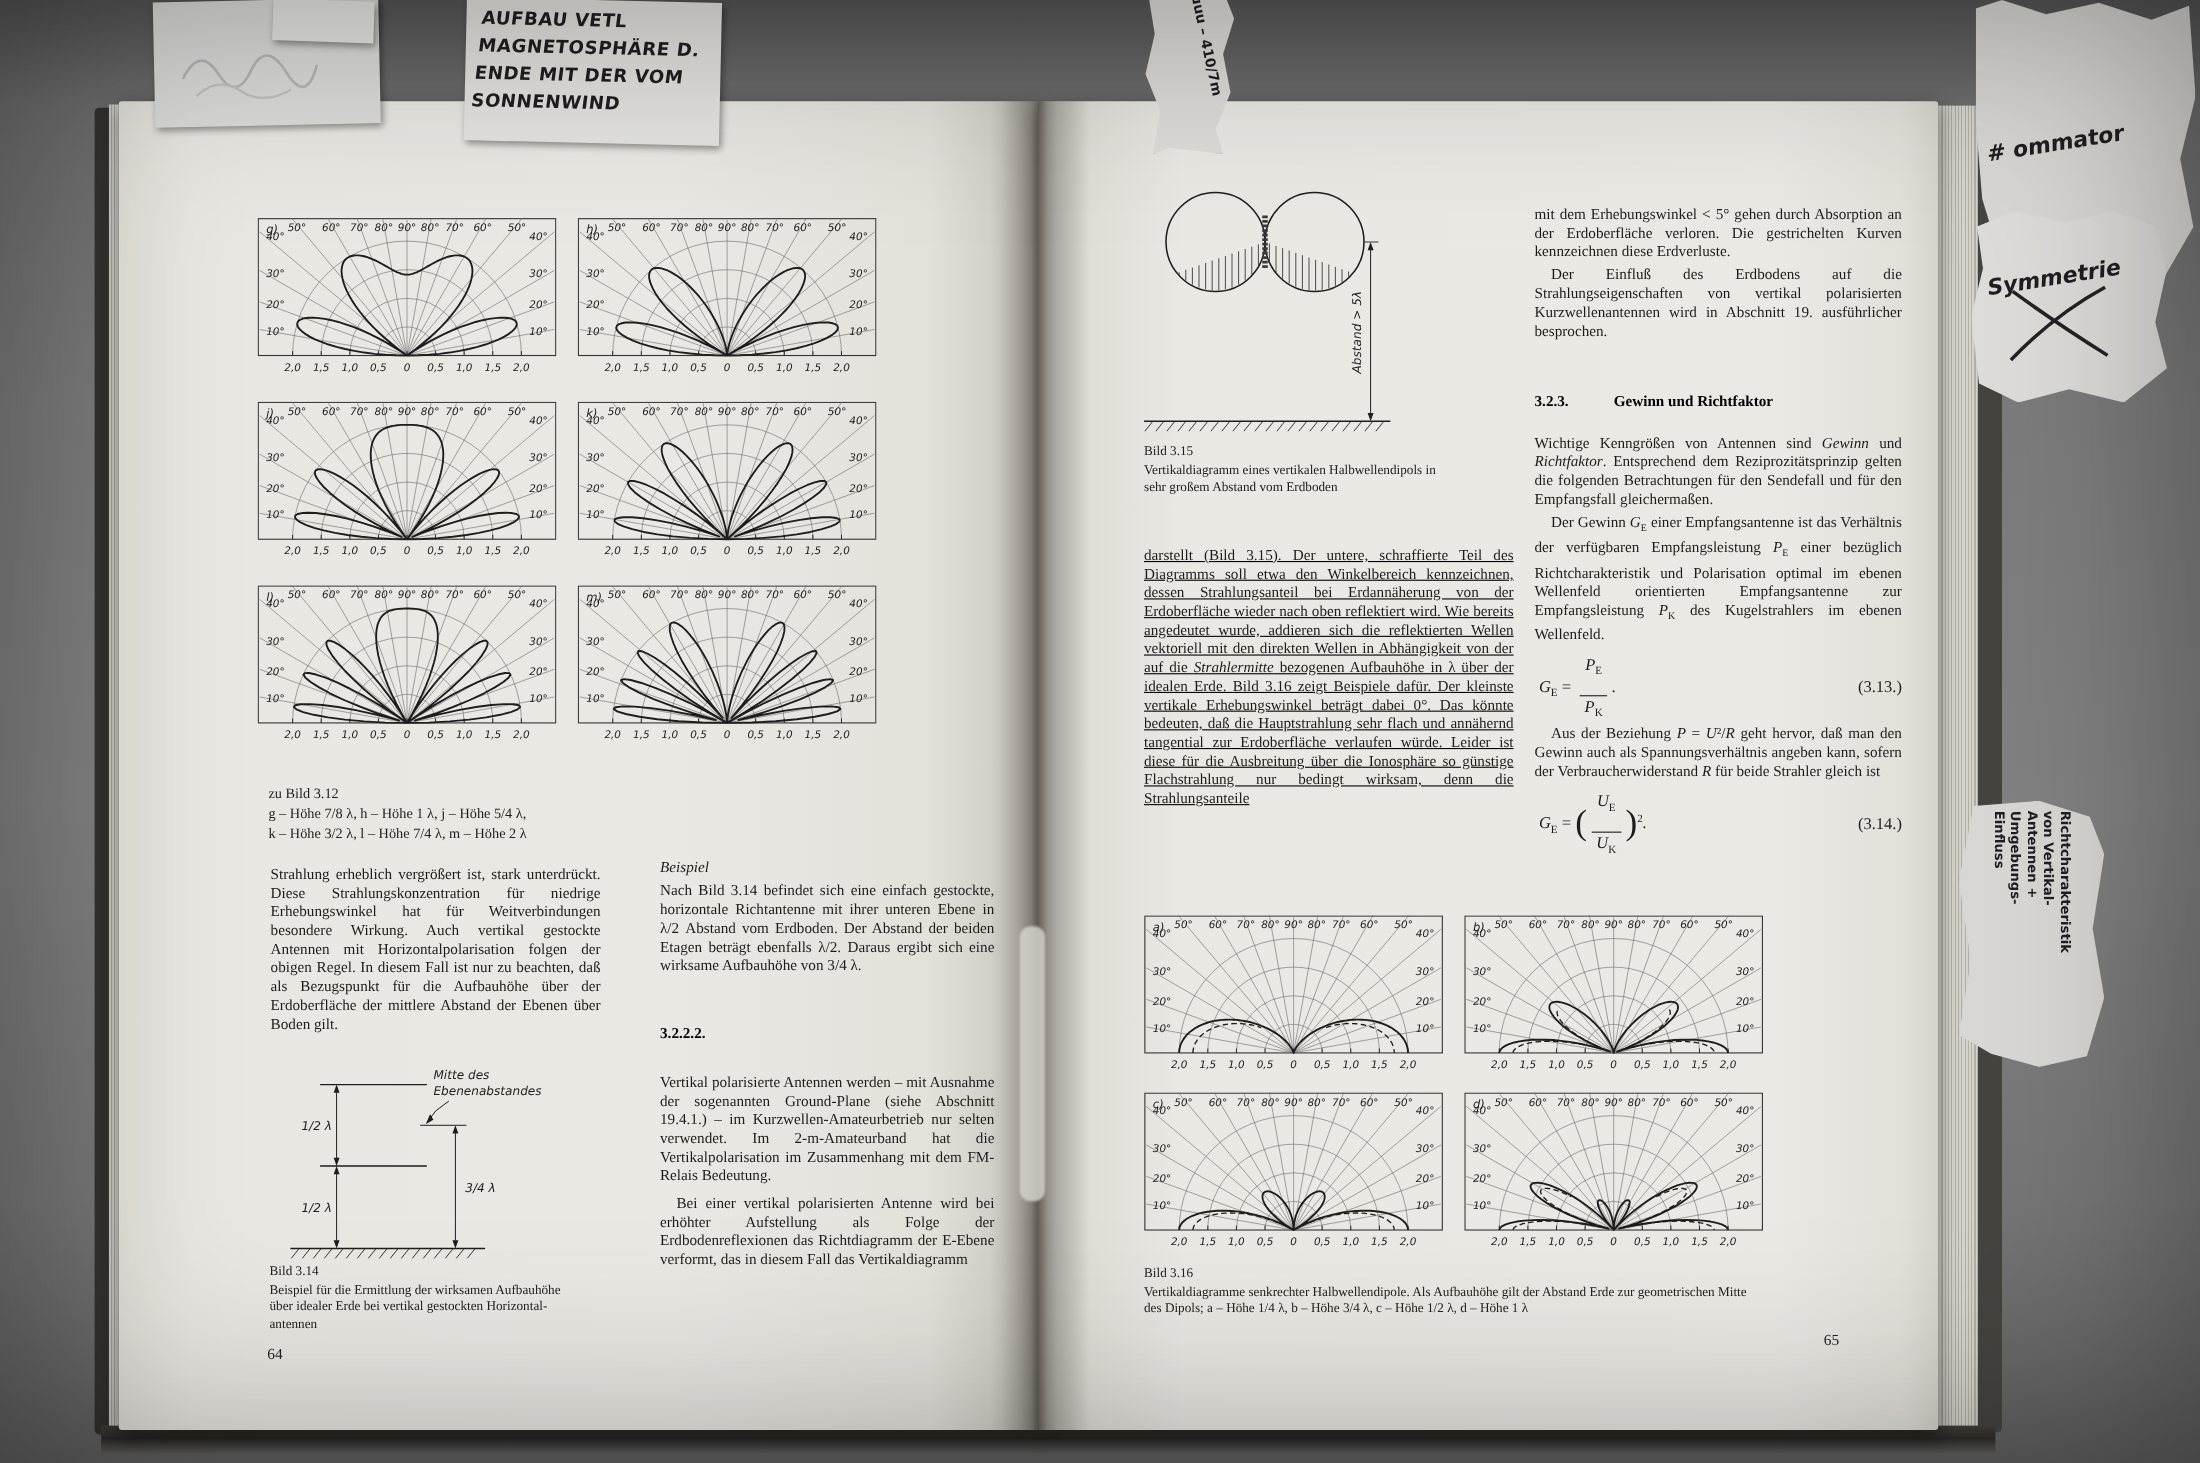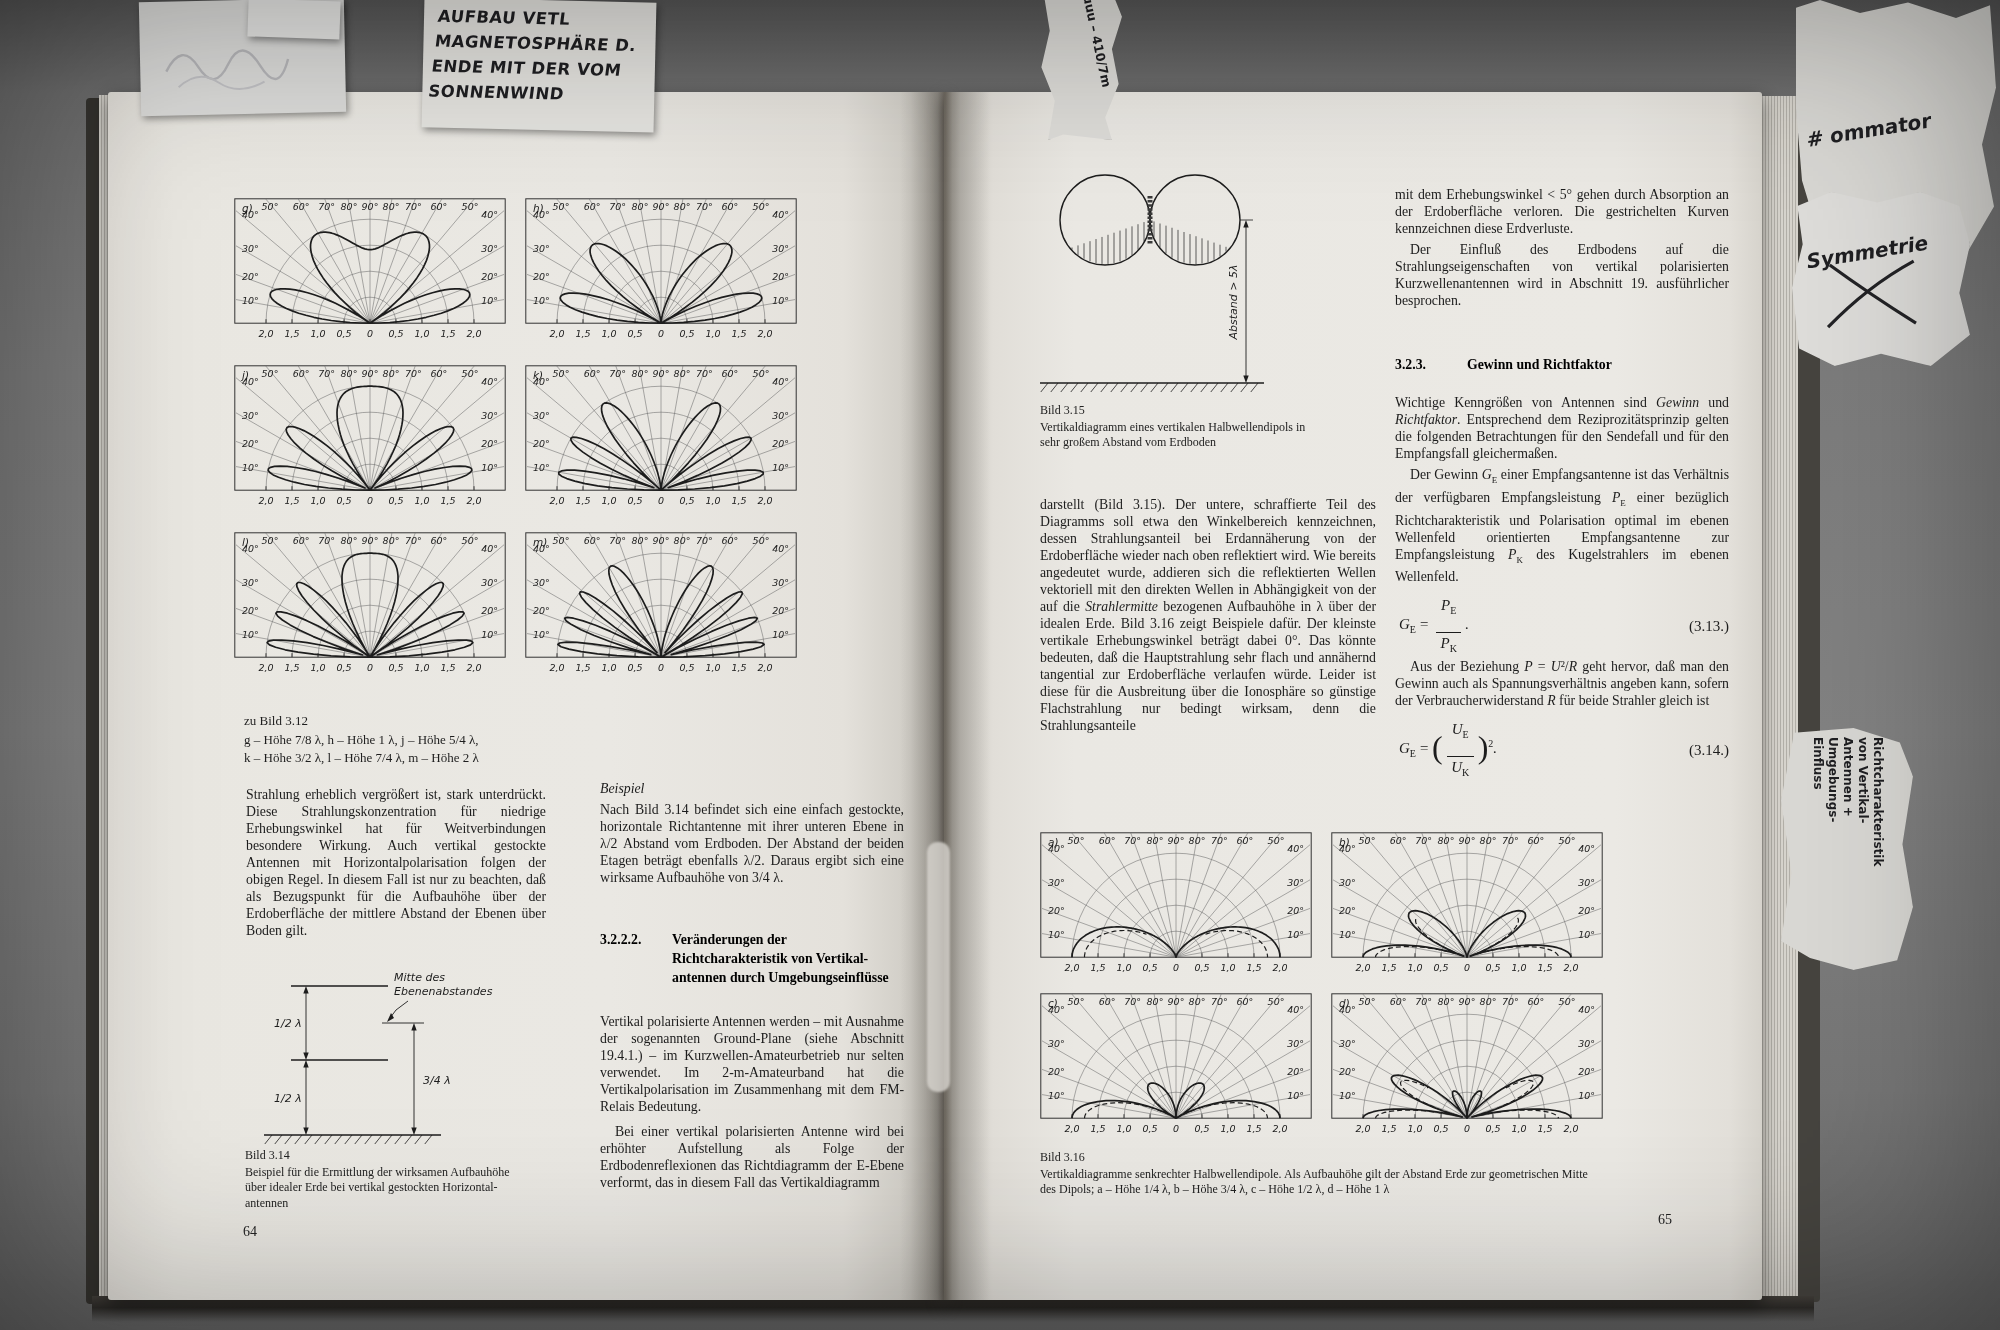--- a/index.html
+++ b/index.html
@@ -36,21 +36,21 @@
   .sec-num{min-width:58px;}
   .beispiel-title{font-style:italic;}
   #caption312{position:absolute;left:136px;top:620px;font-size:13px;line-height:18px;color:#1e1e1e;}
   #caption314{position:absolute;left:137px;top:1056px;width:345px;}
   #caption315{position:absolute;left:96px;top:311px;width:345px;}
   #caption316{position:absolute;left:96px;top:1058px;width:705px;}
   #pn64{left:135px;top:1132px;}
   #pn65{left:714px;top:1120px;}
   #lp-col-a{position:absolute;left:138px;top:694px;width:300px;}
   #lp-col-b{position:absolute;left:492px;top:688px;width:304px;}
-  #rp-col-a{position:absolute;left:96px;top:404px;width:336px;}
+  #rp-col-a{position:absolute;left:96px;top:404px;width:336px;text-decoration:underline;}
   #rp-col-b{position:absolute;left:451px;top:94px;width:334px;}
   #bild312-grid{position:absolute;left:126px;top:106px;display:grid;grid-template-columns:272px 272px;column-gap:19px;row-gap:23px;}
   #bild316-grid{position:absolute;left:96px;top:740px;display:grid;grid-template-columns:272px 272px;column-gap:19px;row-gap:17px;}
   .polar-cell svg{display:block;}
   #bild314-mount{position:absolute;left:128px;top:876px;}
   #bild315-mount{position:absolute;left:96px;top:58px;}
   .mt4{margin-top:4px;} .mt8{margin-top:8px;} .mt20{margin-top:20px;} .mt26{margin-top:26px;} .mt44{margin-top:44px;} .mt46{margin-top:46px;}
 
   .formula{position:relative;margin:12px 0 4px 4px;font-style:italic;font-size:15px;color:#1c1c1c;}
   .formula sub{font-style:normal;font-size:10px;}
@@ -530,23 +530,20 @@
       <div class="pre">Beispiel für die Ermittlung der wirksamen Aufbauhöhe
 über idealer Erde bei vertikal gestockten Horizontal-
 antennen</div>
     </div>
 
     <div id="lp-col-b">
       <div class="body-text beispiel-title">Beispiel</div>
       <div class="body-text mt4">Nach Bild 3.14 befindet sich eine einfach gestockte, horizontale Richtantenne mit ihrer unteren Ebene in λ/2 Abstand vom Erdboden. Der Abstand der beiden Etagen beträgt ebenfalls λ/2. Daraus ergibt sich eine wirksame Aufbauhöhe von 3/4 λ.</div>
       <div class="section-head mt44">
         <span class="sec-num">3.2.2.2.</span>
-        <span class="pre">Veränderungen der
-Richtcharakteristik von Vertikal-
-antennen durch Umgebungseinflüsse</span>
       </div>
       <div class="body-text mt26">Vertikal polarisierte Antennen werden – mit Ausnahme der sogenannten Ground-Plane (siehe Abschnitt 19.4.1.) – im Kurzwellen-Amateurbetrieb nur selten verwendet. Im 2-m-Amateurband hat die Vertikalpolarisation im Zusammenhang mit dem FM-Relais Bedeutung.</div>
       <div class="body-text mt8 ind">Bei einer vertikal polarisierten Antenne wird bei erhöhter Aufstellung als Folge der Erdbodenreflexionen das Richtdiagramm der E-Ebene verformt, das in diesem Fall das Vertikaldiagramm</div>
     </div>
 
     <div id="pn64" class="pagenum">64</div>
   </div>
 
   <div class="page page-right">
     <div id="bild315-mount"><svg width="330" height="260" viewBox="0 0 330 260">

